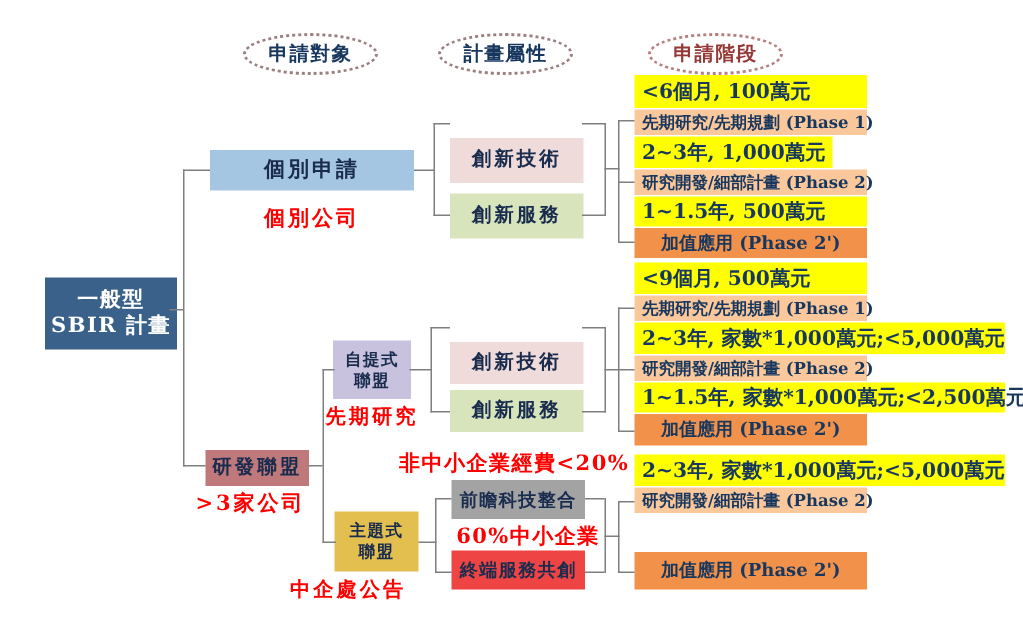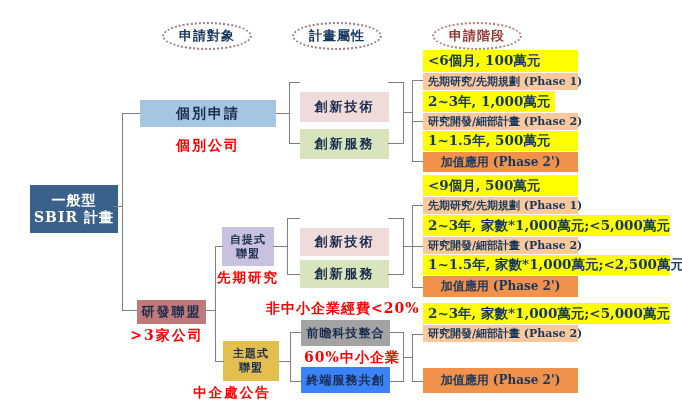--- a/index.html
+++ b/index.html
@@ -23,21 +23,21 @@
     color:#1a2c4e; box-sizing:border-box; letter-spacing:2px; line-height:1.25;
   }
   .root { background:#3A6189; color:#ffffff; font-size:14px; letter-spacing:1px; }
   .blue   { background:#A5C6E3; font-size:14px; }
   .rose   { background:#C0797B; font-size:13px; }
   .lav    { background:#C8C2DE; font-size:11px; letter-spacing:1px; }
   .gold   { background:#E3BF50; font-size:11px; letter-spacing:1px; }
   .pink   { background:#F0DBDB; font-size:13px;margin-top:24px; }
   .green  { background:#D7E4BC; font-size:13px; }
   .lblue  { background:#a3a3a3; font-size:12px; letter-spacing:1px; }
-  .gray   { background:#3b82f6; font-size:12px; letter-spacing:1px; }
+  .gray   { background:#ef4444; font-size:12px; letter-spacing:1px; }
   
   .rednote {
     position:absolute; color:#FF0000; font-size:14px; letter-spacing:2px;
     text-align:center; white-space:nowrap;
   }
   
   .prow {
     position:absolute; display:flex; align-items:center;
     color:#17375E; white-space:nowrap; box-sizing:border-box; padding-left:5px;
   }

